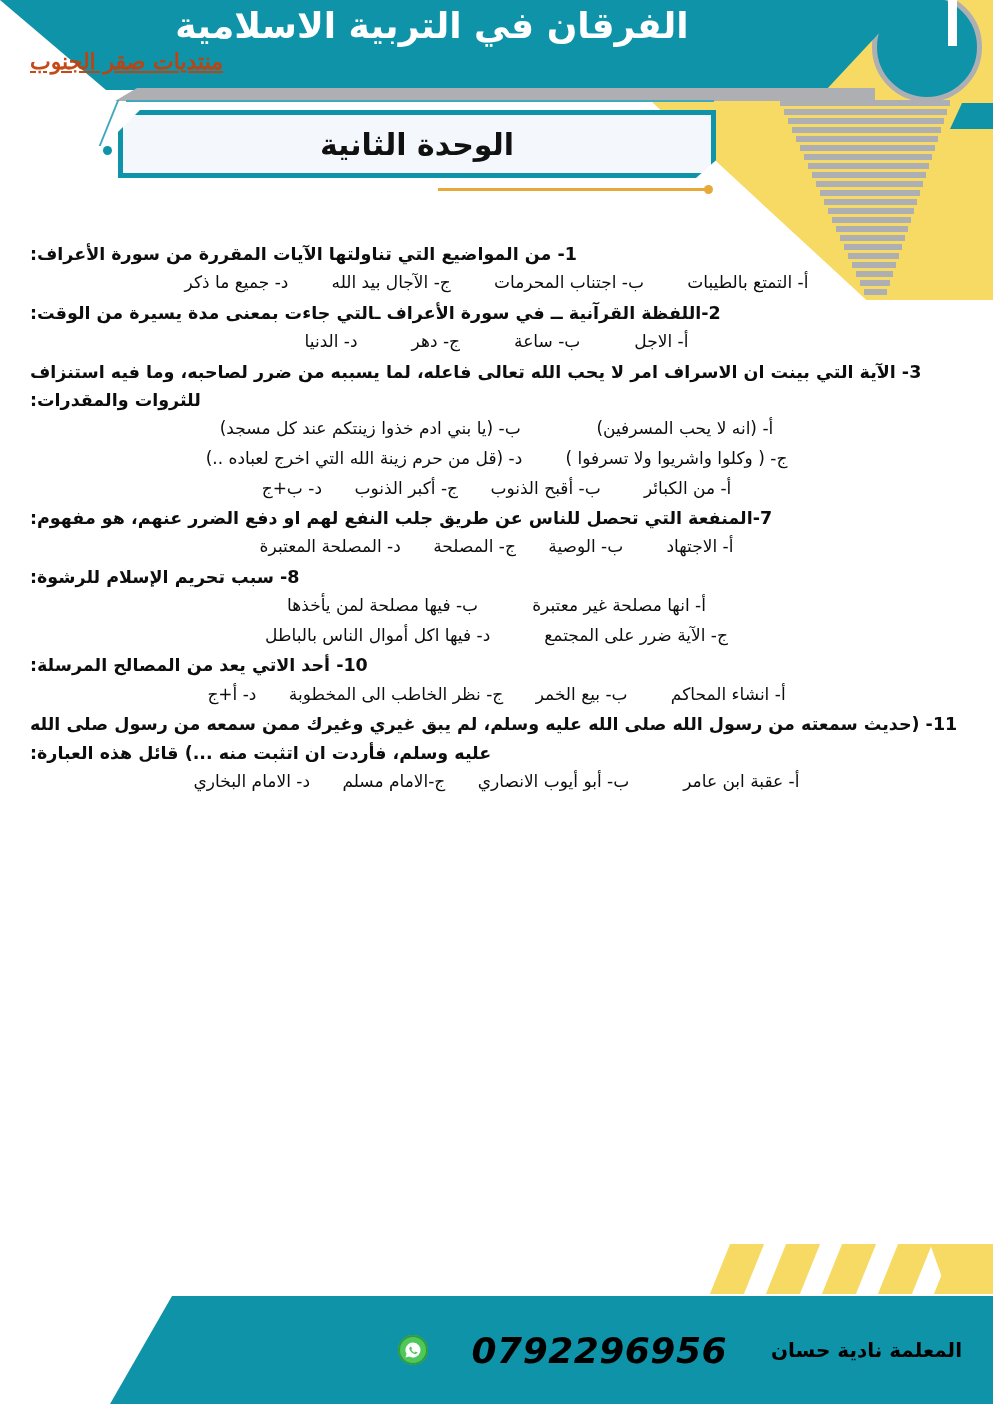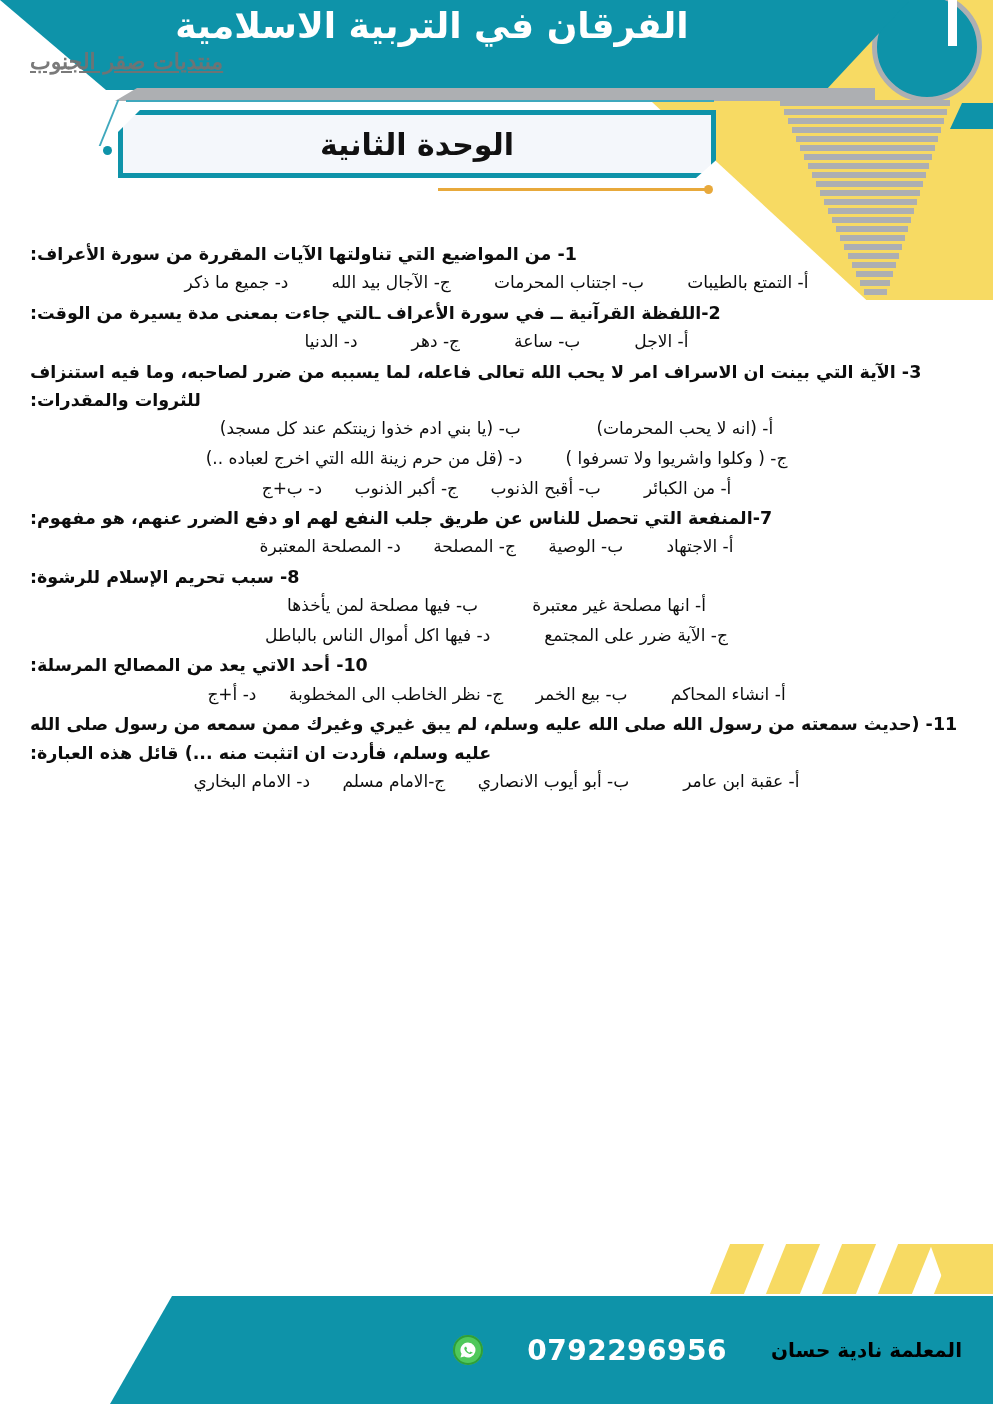--- a/index.html
+++ b/index.html
@@ -92,21 +92,21 @@
     font-family: "DejaVu Sans", "Liberation Sans", sans-serif;
     letter-spacing: -0.5px;
     white-space: nowrap;
     margin-left: 27px;
   }
 
   .watermark {
     position: absolute;
     top: 48px;
     left: 30px;
-    color: #737373;
+    color: #c2410c;
     font-size: 22px;
     font-family: "DejaVu Serif", "Liberation Serif", serif;
     font-weight: bold;
     text-decoration: underline;
     white-space: nowrap;
     opacity: 0.95;
   }
 
   
   .gray-band {
@@ -319,27 +319,28 @@
     direction: rtl;
   }
   .teacher-name {
     color: #000000;
     font-size: 20px;
     font-weight: bold;
     white-space: nowrap;
     font-family: "DejaVu Sans", "Liberation Sans", sans-serif;
   }
   .phone {
-    color: #ffffff;
-    font-size: 28px;
+    color: #000000;
+    font-size: 36px;
     font-weight: bold;
     white-space: nowrap;
     letter-spacing: 0.5px;
     direction: ltr;
     font-family: "DejaVu Sans", "Liberation Sans", sans-serif;
+    font-style: italic;
   }
   .wa-icon {
     width: 30px;
     height: 30px;
     border-radius: 50%;
     background: #4FC85B;
     display: inline-flex;
     align-items: center;
     justify-content: center;
     box-shadow: 0 0 0 2px #2f9e3a inset;
@@ -405,21 +406,21 @@
       <div class="q-block">
         <div class="q-text">1- من المواضيع التي تناولتها الآيات المقررة من سورة الأعراف:</div>
         <div class="opts opts-row">أ- التمتع بالطيبات        ب- اجتناب المحرمات        ج- الآجال بيد الله        د- جميع ما ذكر</div>
       </div>
       <div class="q-block">
         <div class="q-text">2-اللفظة القرآنية ــ في سورة الأعراف ـالتي جاءت بمعنى مدة يسيرة من الوقت:</div>
         <div class="opts opts-row">أ- الاجل          ب- ساعة          ج- دهر          د- الدنيا</div>
       </div>
       <div class="q-block">
         <div class="q-text">3-  الآية التي بينت ان الاسراف امر لا يحب الله تعالى فاعله، لما يسببه من ضرر لصاحبه، وما فيه استنزاف للثروات والمقدرات:</div>
-        <div class="opts opts-row">أ- (انه لا يحب المحرمات)              ب- (يا بني ادم خذوا زينتكم عند كل مسجد)</div>
+        <div class="opts opts-row">أ- (انه لا يحب المسرفين)              ب- (يا بني ادم خذوا زينتكم عند كل مسجد)</div>
         <div class="opts opts-row">ج- ( وكلوا واشريوا ولا تسرفوا )        د- (قل من حرم زينة الله التي اخرج لعباده ..)</div>
       </div>
       <div class="q-block">
         <div class="opts opts-row">أ- من الكبائر        ب- أقبح الذنوب      ج- أكبر الذنوب      د- ب+ج</div>
       </div>
       <div class="q-block">
         <div class="q-text">7-المنفعة التي تحصل للناس عن طريق جلب النفع لهم او دفع الضرر عنهم، هو مفهوم:</div>
         <div class="opts opts-row">أ- الاجتهاد        ب- الوصية      ج- المصلحة      د- المصلحة المعتبرة</div>
       </div>
       <div class="q-block">

